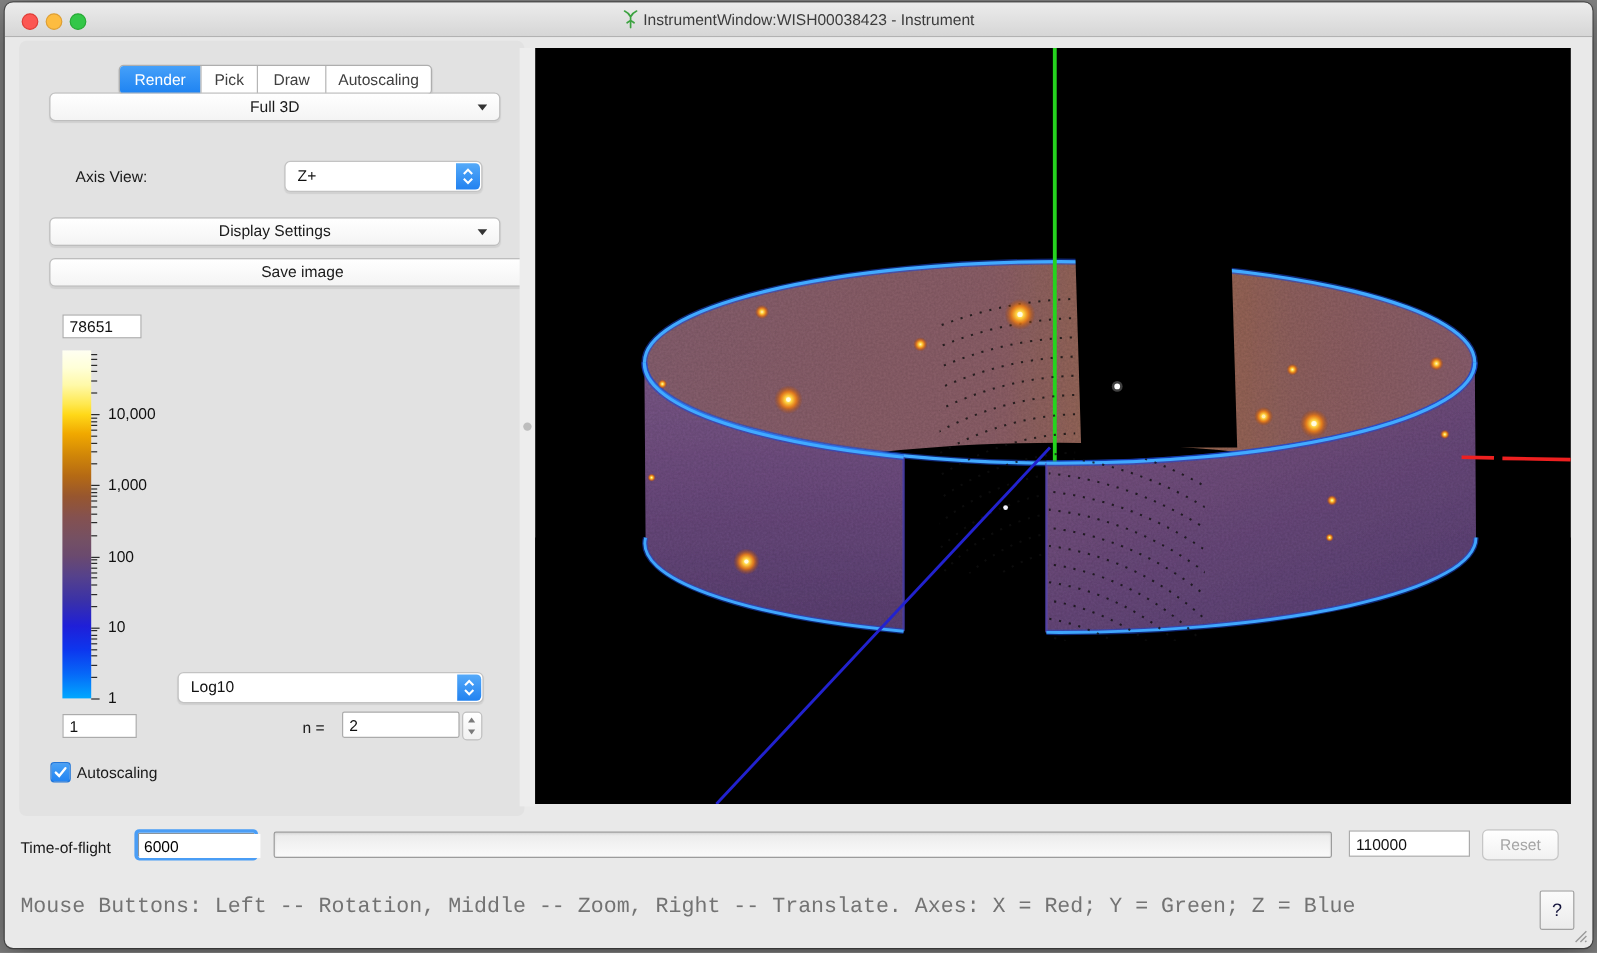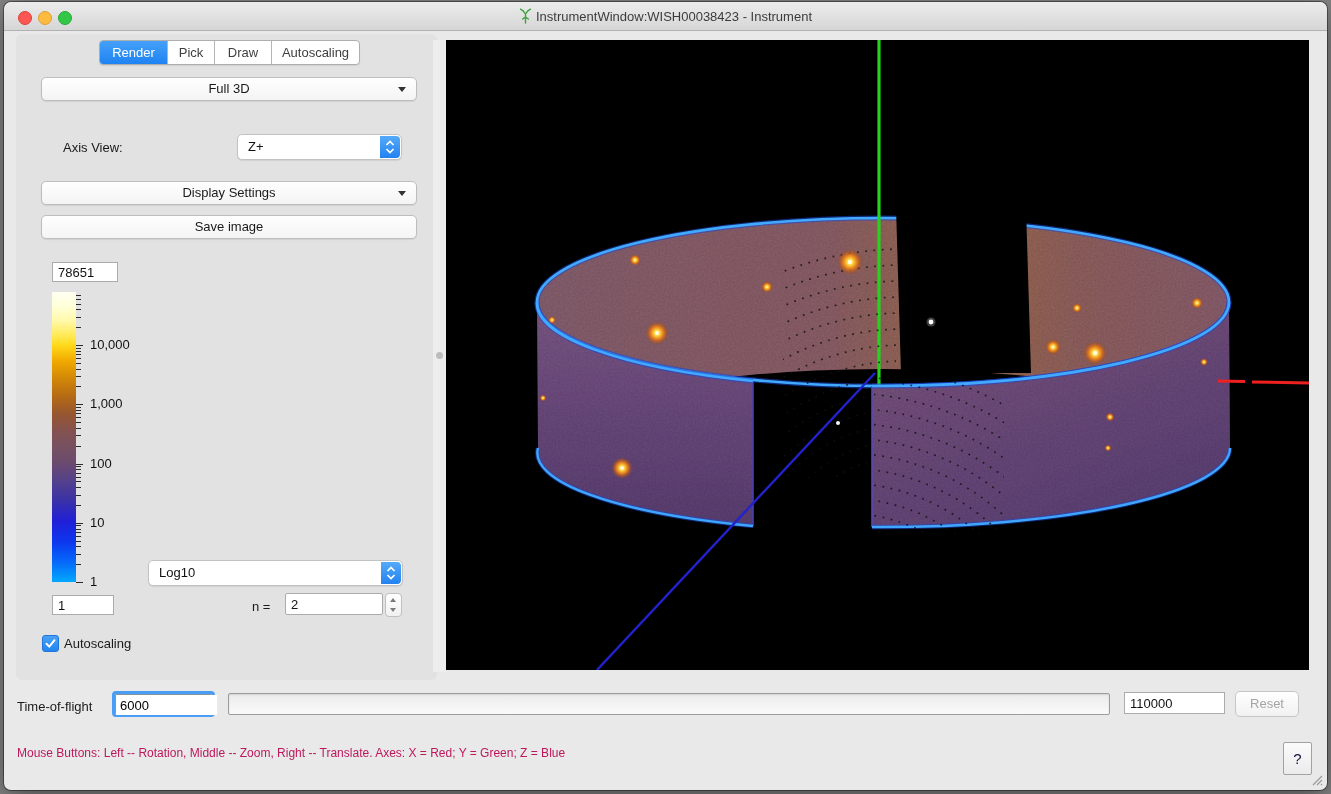--- a/index.html
+++ b/index.html
@@ -11,21 +11,21 @@
   .tl-min{left:34px;background:#fdbc40;border:1px solid #de9f34;}
   .tl-zoom{left:54px;background:#33c748;border:1px solid #27aa35;}
   .title{position:absolute;left:0;right:0;top:6px;text-align:center;font-size:13px;color:#3c3c3c;}
   .title svg{vertical-align:-3px;margin-right:4px;}
 
   .left-panel{position:absolute;left:12px;top:32px;width:421px;height:646px;background:#e2e2e2;border-radius:6px;}
   .splitter{position:absolute;left:429px;top:38px;width:13px;height:632px;background:#ededed;}
   .split-dot{position:absolute;left:3px;top:312px;width:7px;height:7px;border-radius:50%;background:#bdbdbd;}
 
   
-  .tabs{position:absolute;left:95px;top:38px;height:23px;display:flex;background:#fff;border:1px solid #aeaeae;border-radius:4px;overflow:hidden;box-shadow:0 1px 1px rgba(0,0,0,.08);}
+  .tabs{position:absolute;left:95px;top:52px;height:23px;display:flex;background:#fff;border:1px solid #aeaeae;border-radius:4px;overflow:hidden;box-shadow:0 1px 1px rgba(0,0,0,.08);}
   .tab{height:23px;line-height:23px;text-align:center;font-size:13px;color:#404040;border-right:1px solid #b5b5b5;cursor:default;}
   .tab:last-child{border-right:none;}
   .tab.active{background:linear-gradient(#45a0f9,#1e83f2);color:#fff;}
 
   .btn{position:absolute;height:22px;line-height:22px;background:linear-gradient(#ffffff,#f4f4f4);border:1px solid #bdbdbd;border-radius:5px;font-size:13px;color:#1a1a1a;text-align:center;box-shadow:0 1px 1px rgba(0,0,0,.08);}
   .caret{position:absolute;right:10px;top:9px;width:0;height:0;border-left:4px solid transparent;border-right:4px solid transparent;border-top:5px solid #333;}
 
   .label{position:absolute;font-size:13px;color:#1a1a1a;}
 
   .popup{position:absolute;height:24px;background:#fff;border:1px solid #c3c3c3;border-radius:5px;font-size:13px;color:#111;box-shadow:0 1px 1px rgba(0,0,0,.08);}
@@ -50,21 +50,21 @@
   .checkbox.checked{background:linear-gradient(#4aa2f6,#2384f2);border-color:#2176d9;}
   .checkbox svg{position:absolute;left:1px;top:1px;}
 
   .viewport{position:absolute;left:442px;top:38px;width:863px;height:630px;background:#000;}
 
   .tof-label{position:absolute;left:13px;top:697px;font-size:13px;color:#1a1a1a;}
   .tof-focus{position:absolute;left:108px;top:689px;width:103px;height:26px;border:3px solid #4a9df5;border-radius:4px;background:#fff;box-sizing:border-box;box-shadow:inset 0 0 0 1px #8a949c;}
   .tof-focus input{position:absolute;left:1px;top:1px;width:95px;height:18px;border:none;font-size:13px;font-family:"Liberation Sans",sans-serif;padding-left:4px;}
   .slider{position:absolute;left:224px;top:691px;width:882px;height:22px;background:linear-gradient(#ebebeb,#fafafa);border:1px solid #9c9c9c;border-radius:2px;box-sizing:border-box;box-shadow:inset 0 1px 2px rgba(0,0,0,.10);}
   .reset-btn{position:absolute;left:1231px;top:689px;width:62px;height:24px;line-height:24px;background:linear-gradient(#ffffff,#f1f1f1);border:1px solid #c6c6c6;border-radius:5px;font-size:13px;color:#a5a5a5;text-align:center;}
-  .statusbar{position:absolute;left:13px;top:744px;font-size:12px;color:#be185d;}
+  .statusbar{position:absolute;left:13px;top:744px;font-size:18px;color:#737373;font-family:Liberation Mono, monospace;}
   .help-btn{position:absolute;left:1279px;top:740px;width:27px;height:31px;background:linear-gradient(#fbfbfb,#ebebeb);border:1px solid #a2a2a2;border-radius:2px;font-size:15px;color:#14143c;text-align:center;line-height:31px;}
   .grip{position:absolute;right:4px;bottom:4px;}
 </style>
 </head>
 <body>
 
 <div class="stage">
  <div class="window">
 
   <div class="titlebar">
@@ -101,21 +101,21 @@
             <path d="M1.5 10 L5 13.5 L8.5 10" stroke="#fff" stroke-width="1.7" fill="none"></path>
           </svg>
     </span>
   </div>
 
   <div class="btn" style="left:37px;top:179px;width:374px;text-align:center;">
     <span>Display Settings</span>
     <span class="caret"></span>
   </div>
 
-  <div class="btn" style="left:37px;top:213px;width:374px;">
+  <div class="btn" style="left:37px;top:213px;width:374px;padding-left:23px;">
     <span>Save image</span>
   </div>
 
   <input class="tinput" style="left: 48px; top: 260px; width: 66px; height: 20px;" value="78651">
 
   <div class="colorbar" style="background: linear-gradient(rgb(255, 255, 242) 0%, rgb(255, 255, 216) 5%, rgb(255, 249, 168) 10%, rgb(255, 232, 78) 15.5%, rgb(255, 216, 24) 18.5%, rgb(240, 168, 0) 24%, rgb(209, 135, 8) 30%, rgb(181, 106, 20) 36%, rgb(151, 86, 47) 42%, rgb(132, 81, 80) 48%, rgb(116, 80, 100) 54.5%, rgb(107, 74, 110) 58.9%, rgb(85, 65, 140) 65%, rgb(58, 49, 168) 72%, rgb(31, 31, 216) 79.2%, rgb(13, 54, 238) 86%, rgb(6, 104, 248) 93%, rgb(0, 168, 255) 100%);"></div>
   <div class="cbticks">
         <div class="cbtick major" style="top: 53.0576px;"></div>
         <div class="cbticklabel" style="top: 45.0576px;">10,000</div>
         <div class="cbtick major" style="top: 112.293px;"></div>

